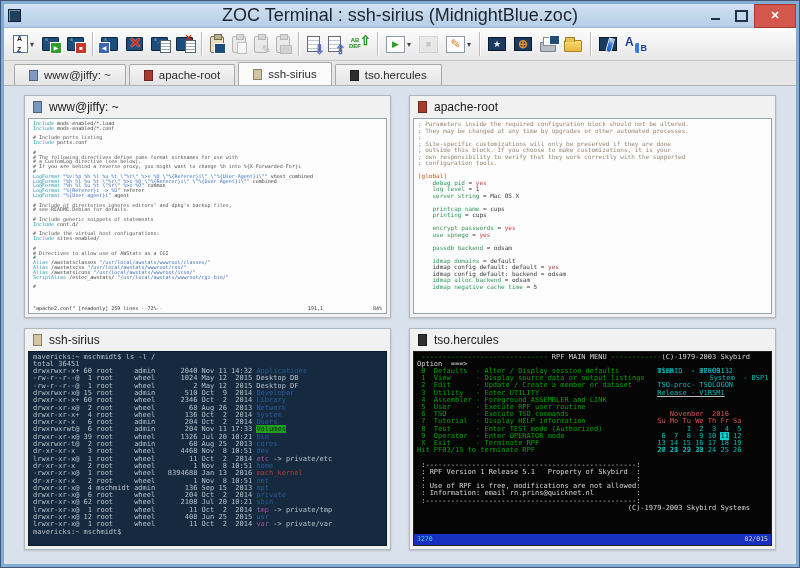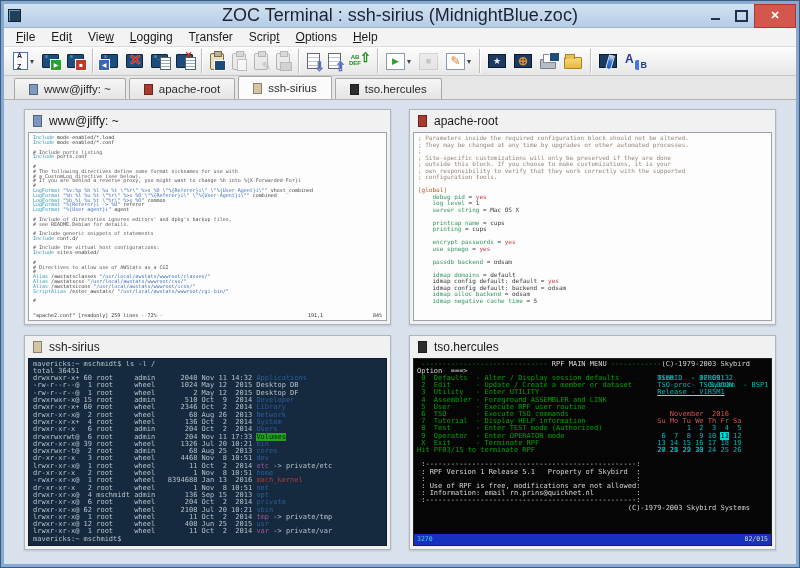--- a/index.html
+++ b/index.html
@@ -139,30 +139,20 @@
   <div class="titlebar">
     <span class="app-icon"></span>
     <span class="title-text">ZOC Terminal : ssh-sirius (MidnightBlue.zoc)</span>
     <span class="win-controls">
       <button class="win-btn min"></button>
       <button class="win-btn max"></button>
       <button class="win-btn close"></button>
     </span>
   </div>
 
-  <div class="menubar">
-      <span class="menu-item"><u>F</u>ile</span>
-      <span class="menu-item">Edi<u>t</u></span>
-      <span class="menu-item">Vie<u>w</u></span>
-      <span class="menu-item"><u>L</u>ogging</span>
-      <span class="menu-item">T<u>r</u>ansfer</span>
-      <span class="menu-item">Scrip<u>t</u></span>
-      <span class="menu-item"><u>O</u>ptions</span>
-      <span class="menu-item"><u>H</u>elp</span>
-    </div>
 
   <div class="toolbar">
       <button class="tb">
         <span class="ico k-az"></span>
         <span class="caret">▾</span>
       </button>
       <button class="tb">
         <span class="ico k-term-play"></span>
       </button>
       <button class="tb">
@@ -387,21 +377,21 @@
       <div class="panel-title">
         <span class="sq" style="background: rgb(46, 46, 46);"></span>
         <span>tso.hercules</span>
       </div>
       <div class="panel-content herc-content">
         <div class="lines">
             <div class="tline"><span class="c-g"> ------------------------------</span><span class="c-w"> RPF MAIN MENU </span><span class="c-g">------------</span><span class="c-w">(C)-1979-2003 Skybird</span></div>
             <div class="tline"><span class="c-w">Option  ===&gt;</span></div>
             <div class="tline"><span class="rcol" style="left: 57ch; text-align: center;"><span class="c-cy">USERID  - HERC01</span></span></div>
             <div class="tline"><span class="c-g"> 0  Defaults  - Alter / Display session defaults</span><span class="rcol" style="left: 57ch;"><span class="c-cy">Time    - 17:09:32</span></span></div>
-            <div class="tline"><span class="rcol" style="left: 58ch; margin-left: 48px;"><span class="c-cy">System  - BSP1</span></span></div>
+            <div class="tline"><span class="c-g"> 1  View      - Display source data or output listings</span><span class="rcol" style="left: 58ch; margin-left: 48px;"><span class="c-cy">System  - BSP1</span></span></div>
             <div class="tline"><span class="c-g"> 2  Edit      - Update / Create a member or dataset</span><span class="rcol" style="left: 57ch;"><span class="c-cy">TSO-proc- TSOLOGON</span></span></div>
             <div class="tline"><span class="c-g"> 3  Utility   - Enter UTILITY</span><span class="rcol" style="left: 57ch; text-decoration: underline;"><span class="c-cy">Release - V1R5M1</span></span></div>
             <div class="tline"><span class="c-g"> 4  Assembler - Foreground ASSEMBLER and LINK</span></div>
             <div class="tline"><span class="c-g"> 5  User      - Execute RPF user routine</span></div>
             <div class="tline"><span class="c-g"> 6  TSO       - Execute TSO commands</span><span class="rcol" style="left: 57ch;"><span class="c-rd">   November  2016</span></span></div>
             <div class="tline"><span class="c-g"> 7  Tutorial  - Display HELP information</span><span class="rcol" style="left: 57ch;"><span class="c-rd">Su Mo Tu We Th Fr Sa</span></span></div>
             <div class="tline"><span class="c-g"> 8  Test      - Enter TEST mode (Authorized)</span><span class="rcol" style="left: 57ch;"><span class="c-cy">       1  2  3  4  5</span></span></div>
             <div class="tline"><span class="c-g"> 9  Operator  - Enter OPERATOR mode</span><span class="rcol" style="left: 57ch;"><span class="c-cy"> 6  7  8  9 10 </span><span class="c-hl">11</span><span class="c-cy"> 12</span></span></div>
             <div class="tline"><span class="c-g"> X  Exit      - Terminate RPF</span><span class="rcol" style="left: 57ch;"><span class="c-cy">13 14 15 16 17 18 19</span></span></div>
             <div class="tline"><span class="rcol" style="left: 57ch;"><span class="c-cy">20 21 22 23 24 25 26</span></span></div>

